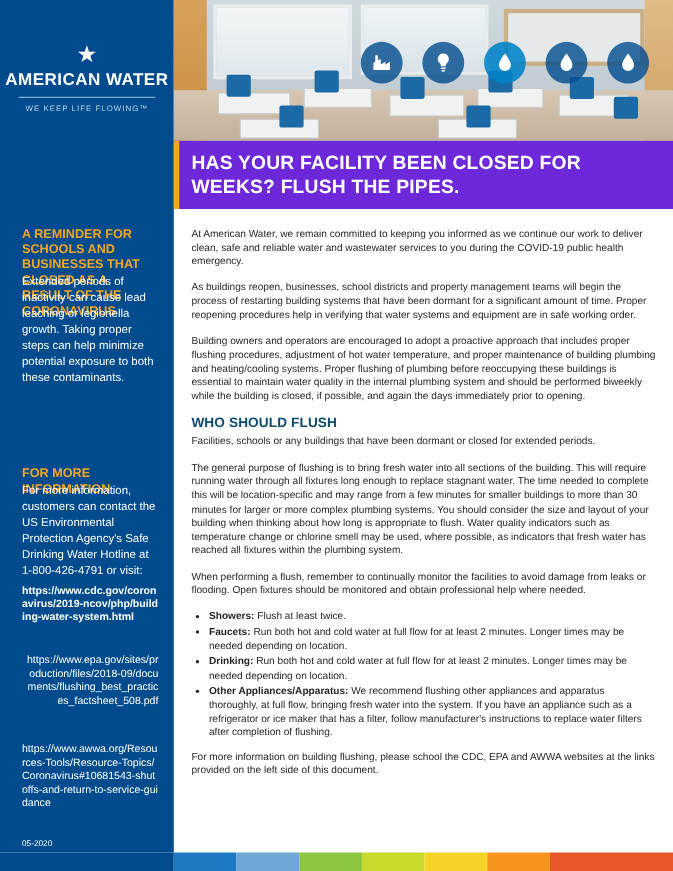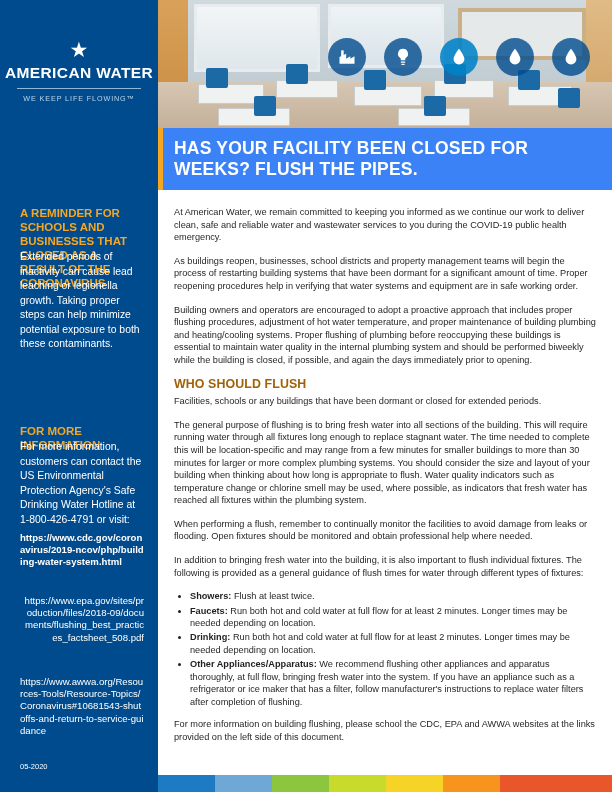--- a/index.html
+++ b/index.html
@@ -177,21 +177,21 @@
   .icon-badge svg { display: block; }
   .icon-badge.highlight { background: rgba(0,130,200,0.88); }
 
   
   .headline {
     position: absolute;
     left: 158px;
     top: 128px;
     width: 454px;
     height: 62px;
-    background: #3b82f6;
+    background: #6d28d9;
     color: #ffffff;
   }
   .headline .hl-text {
     position: absolute;
     left: 16px;
     top: 10px;
     width: 420px;
     font-size: 17.5px;
     font-weight: bold;
     line-height: 21px;
@@ -217,21 +217,21 @@
     line-height: 12.6px;
   }
   .content p {
     margin: 0 0 11px 0;
     text-align: left;
   }
   .content h2 {
     margin: 5px 0 5px 0;
     font-size: 12.4px;
     font-weight: bold;
-    color: #a16207;
+    color: #0c4a6e;
     letter-spacing: 0.1px;
   }
   .content ul {
     margin: 0 0 10px 0;
     padding-left: 16px;
   }
   .content li {
     margin: 0 0 2px 0;
     line-height: 12.4px;
   }
@@ -340,21 +340,20 @@
   <div class="content">
     <p>At American Water, we remain committed to keeping you informed as we continue our work to deliver clean, safe and reliable water and wastewater services to you during the COVID-19 public health emergency.</p>
     <p>As buildings reopen, businesses, school districts and property management teams will begin the process of restarting building systems that have been dormant for a significant amount of time. Proper reopening procedures help in verifying that water systems and equipment are in safe working order.</p>
     <p>Building owners and operators are encouraged to adopt a proactive approach that includes proper flushing procedures, adjustment of hot water temperature, and proper maintenance of building plumbing and heating/cooling systems. Proper flushing of plumbing before reoccupying these buildings is essential to maintain water quality in the internal plumbing system and should be performed biweekly while the building is closed, if possible, and again the days immediately prior to opening.</p>
 
     <h2>WHO SHOULD FLUSH</h2>
     <p>Facilities, schools or any buildings that have been dormant or closed for extended periods.</p>
 
     <p>The general purpose of flushing is to bring fresh water into all sections of the building.  This will require running water through all fixtures long enough to replace stagnant water. The time needed to complete this will be location-specific and may range from a few minutes for smaller buildings to more than 30 minutes for larger or more complex plumbing systems. You should consider the size and layout of your building when thinking about how long is appropriate to flush.  Water quality indicators such as temperature change or chlorine smell may be used, where possible, as indicators that fresh water has reached all fixtures within the plumbing system.</p>
     <p>When performing a flush, remember to continually monitor the facilities to avoid damage from leaks or flooding. Open fixtures should be monitored and obtain professional help where needed.</p>
-    <p>In addition to bringing fresh water into the building, it is also important to flush individual fixtures. The following is provided as a general guidance of flush times for water through different types of fixtures:</p>
 
     <ul>
       <li><b>Showers:</b><span> Flush at least twice.</span></li>
       <li><b>Faucets:</b><span> Run both hot and cold water at full flow for at least 2 minutes. Longer times may be needed depending on location.</span></li>
       <li><b>Drinking:</b><span> Run both hot and cold water at full flow for at least 2 minutes. Longer times may be needed depending on location.</span></li>
       <li><b>Other Appliances/Apparatus:</b><span> We recommend flushing other appliances and apparatus thoroughly, at full flow, bringing fresh water into the system. If you have an appliance such as a refrigerator or ice maker that has a filter, follow manufacturer's instructions to replace water filters after completion of flushing.</span></li>
     </ul>
 
     <p>For more information on building flushing, please school the CDC, EPA and AWWA websites at the links provided on the left side of this document.</p>
   </div>

